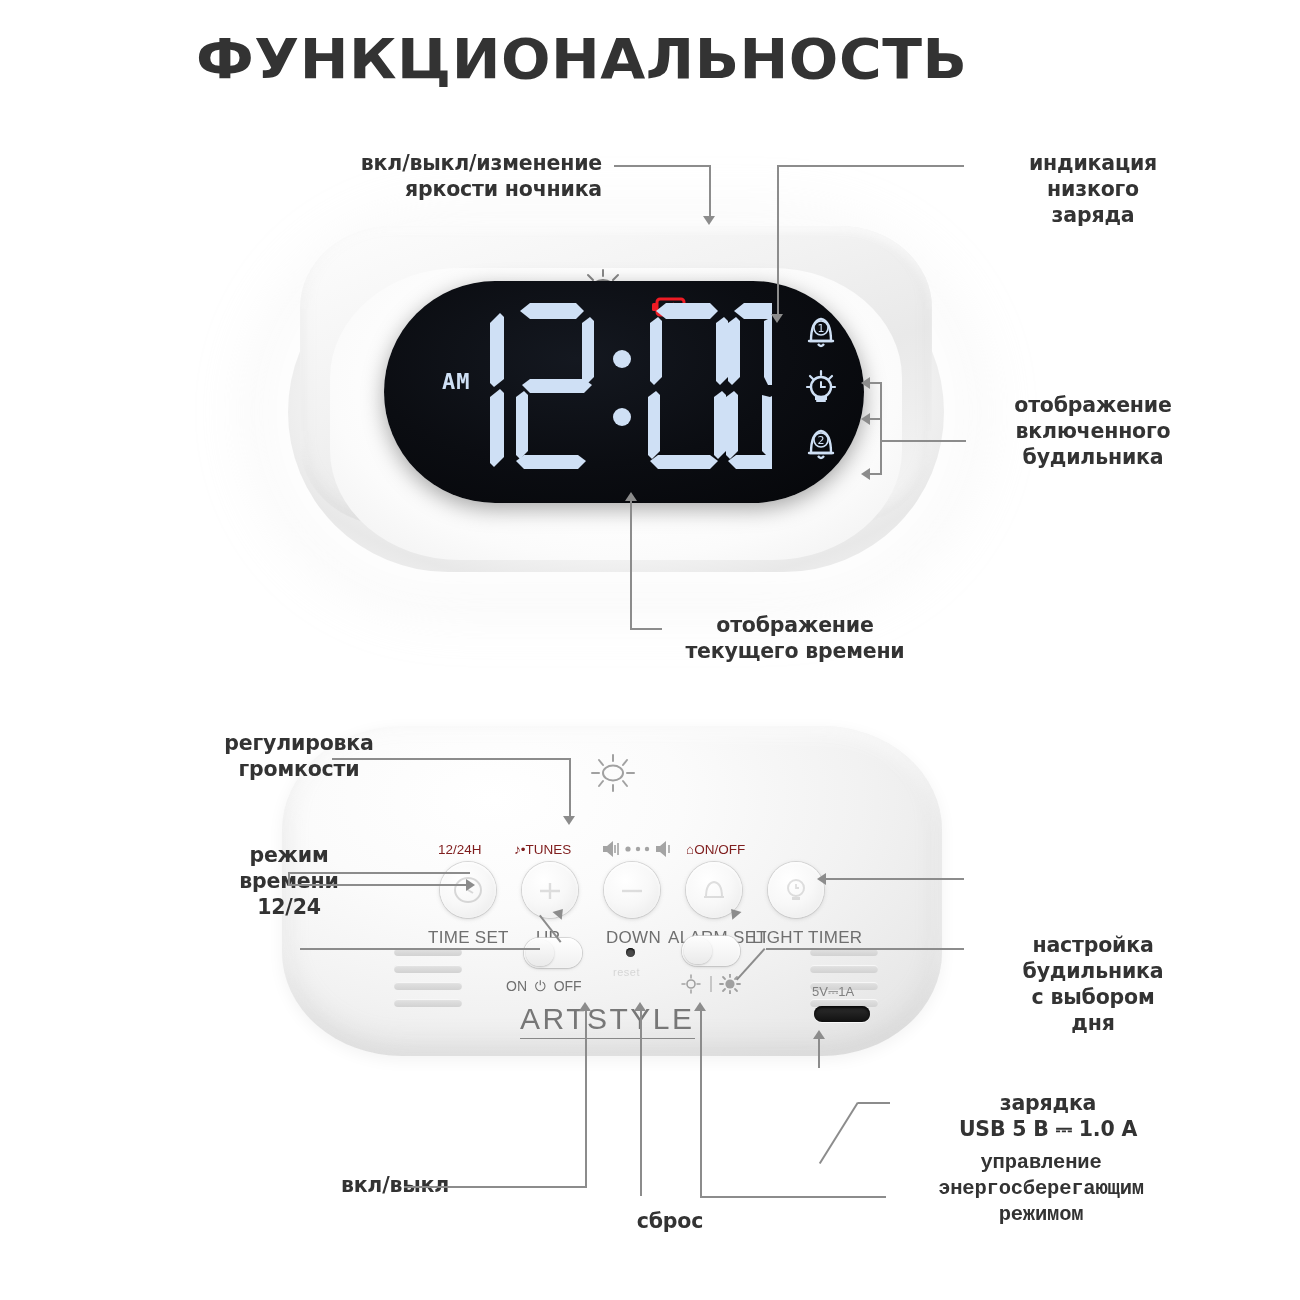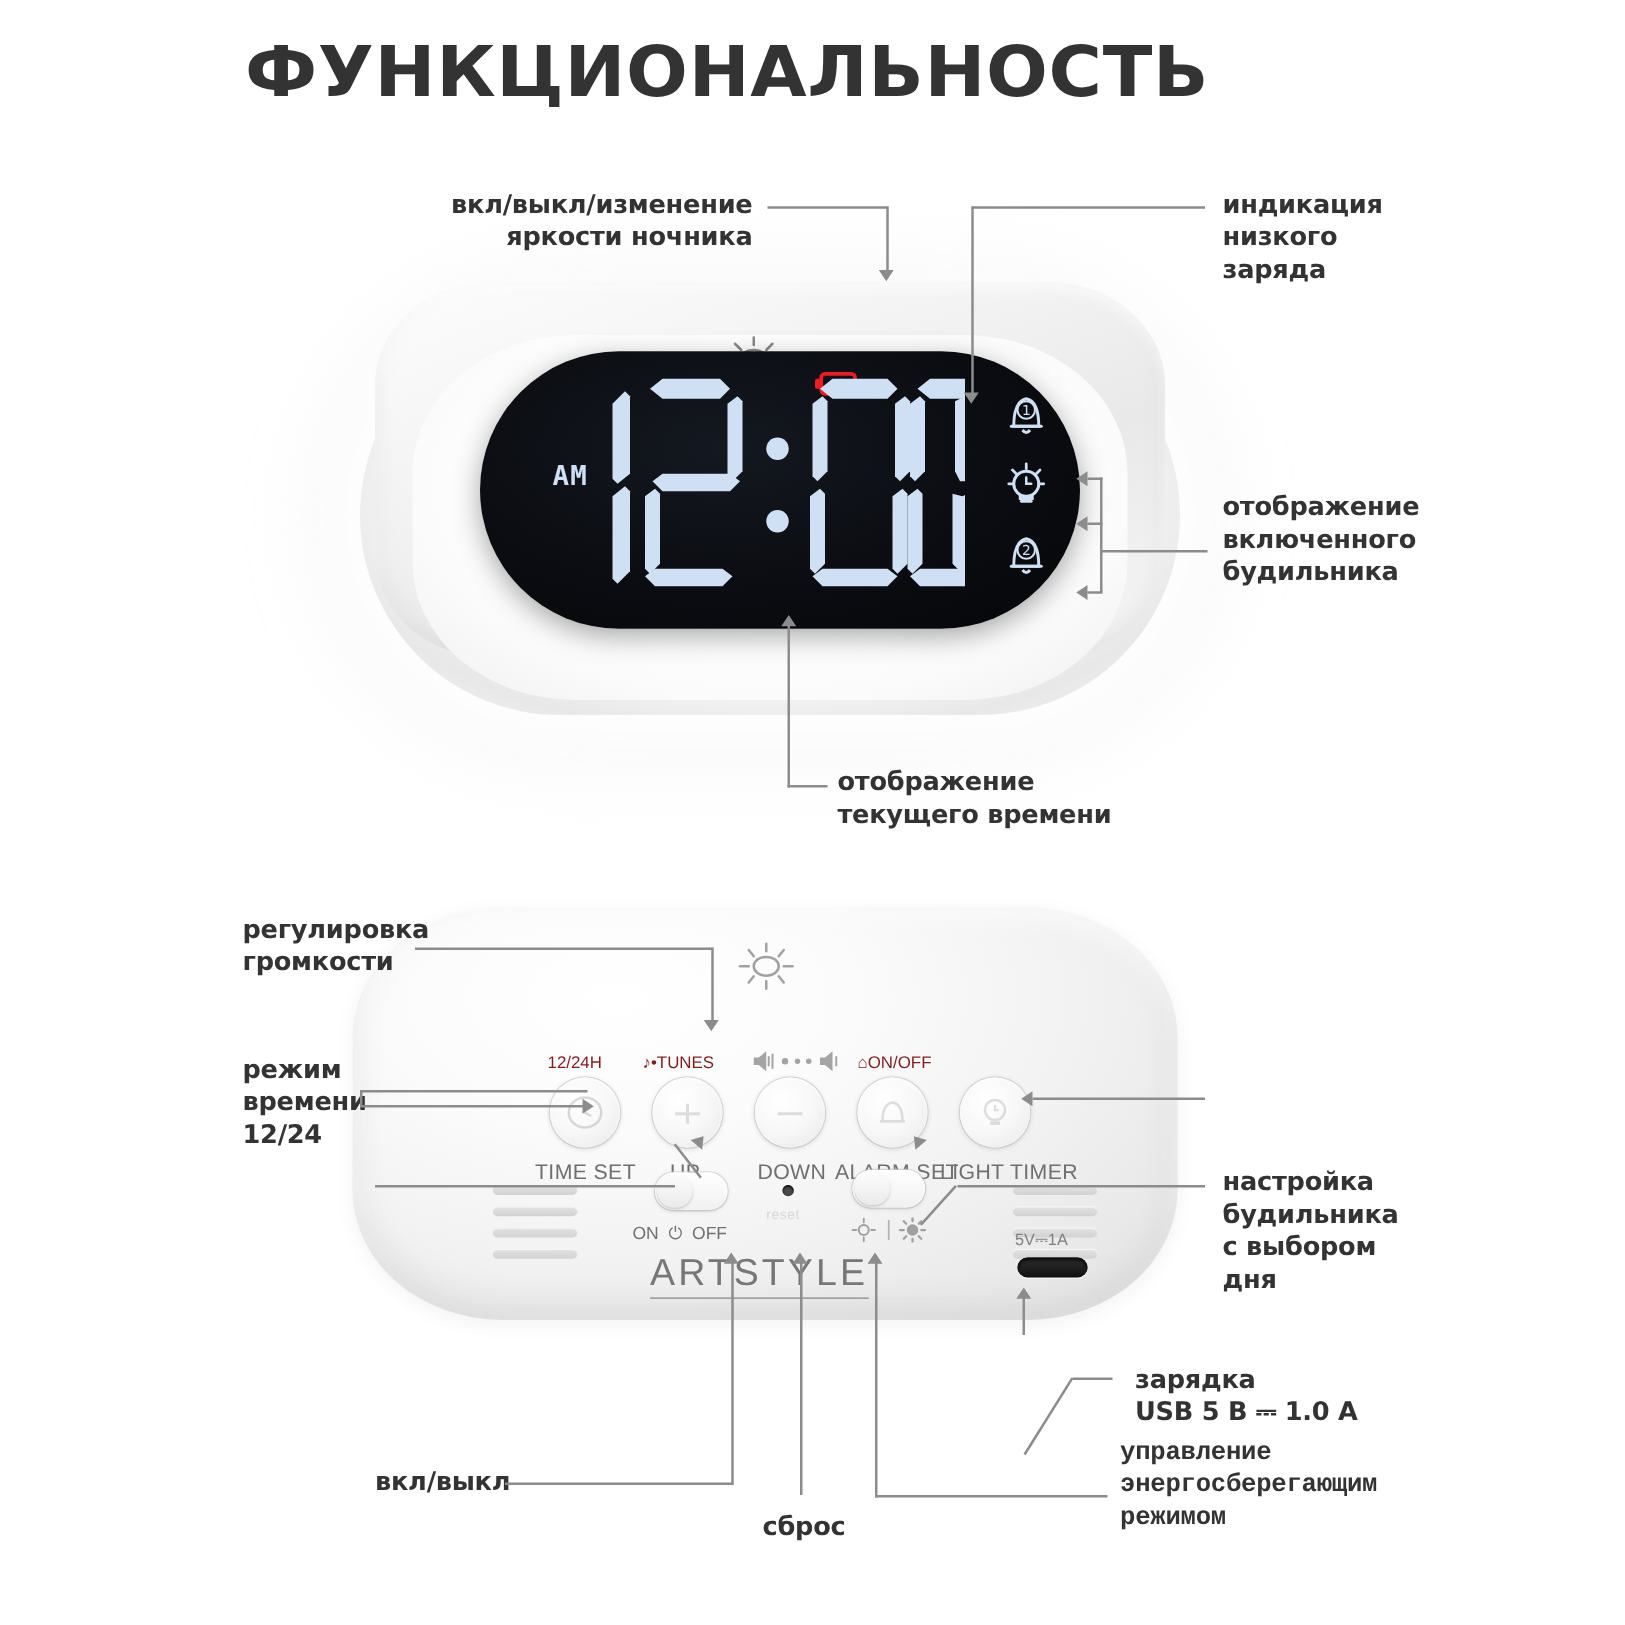--- a/index.html
+++ b/index.html
@@ -28,21 +28,21 @@
   .label{
     position:absolute;
     font-size:20.5px;font-weight:bold;
     line-height:26px;
     color:#333333;
     white-space:pre-line;
     font-family:"DejaVu Sans","Liberation Sans",sans-serif;
     letter-spacing:-0.2px;
   }
   .label.r{text-align:right;}
-  .label.l{text-align:left;}
+  .label.l{text-align:center;}
 
   
   .ln{position:absolute;background:#8c8c8c;}
   .ln.h{height:1.6px;}
   .ln.v{width:1.6px;}
   .arrow{position:absolute;width:0;height:0;}
   .arrow.down{border-left:6px solid transparent;border-right:6px solid transparent;border-top:9px solid #8c8c8c;}
   .arrow.up{border-left:6px solid transparent;border-right:6px solid transparent;border-bottom:9px solid #8c8c8c;}
   .arrow.left{border-top:6px solid transparent;border-bottom:6px solid transparent;border-right:9px solid #8c8c8c;}
   .arrow.right{border-top:6px solid transparent;border-bottom:6px solid transparent;border-left:9px solid #8c8c8c;}

